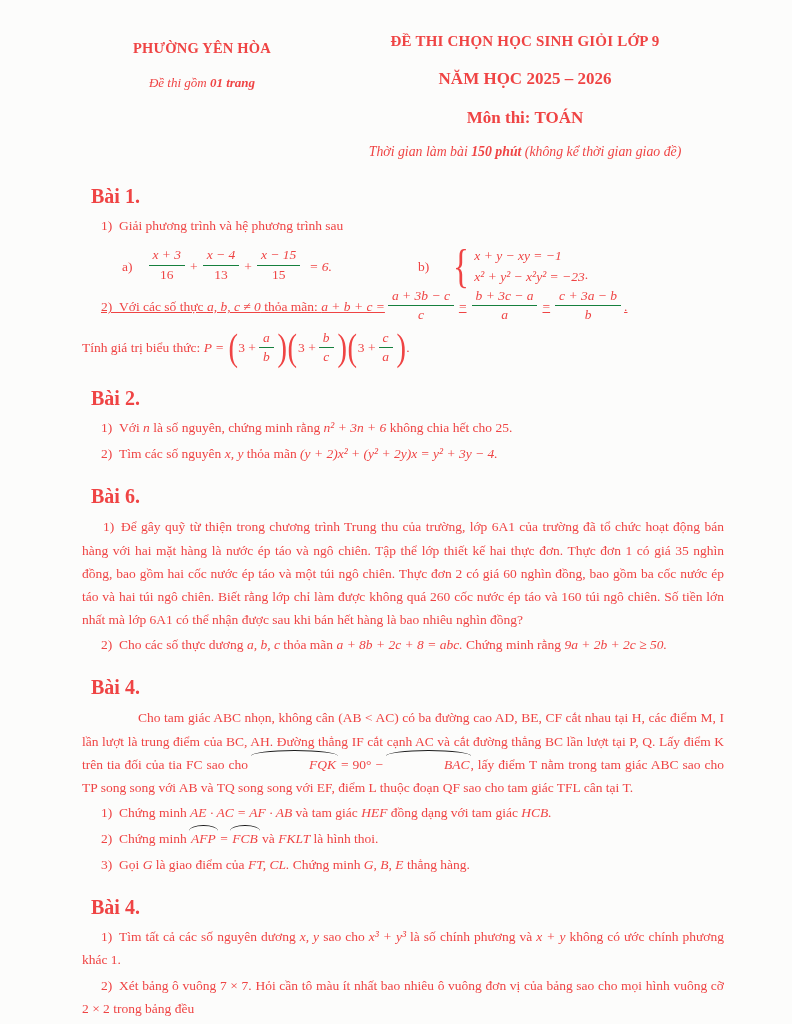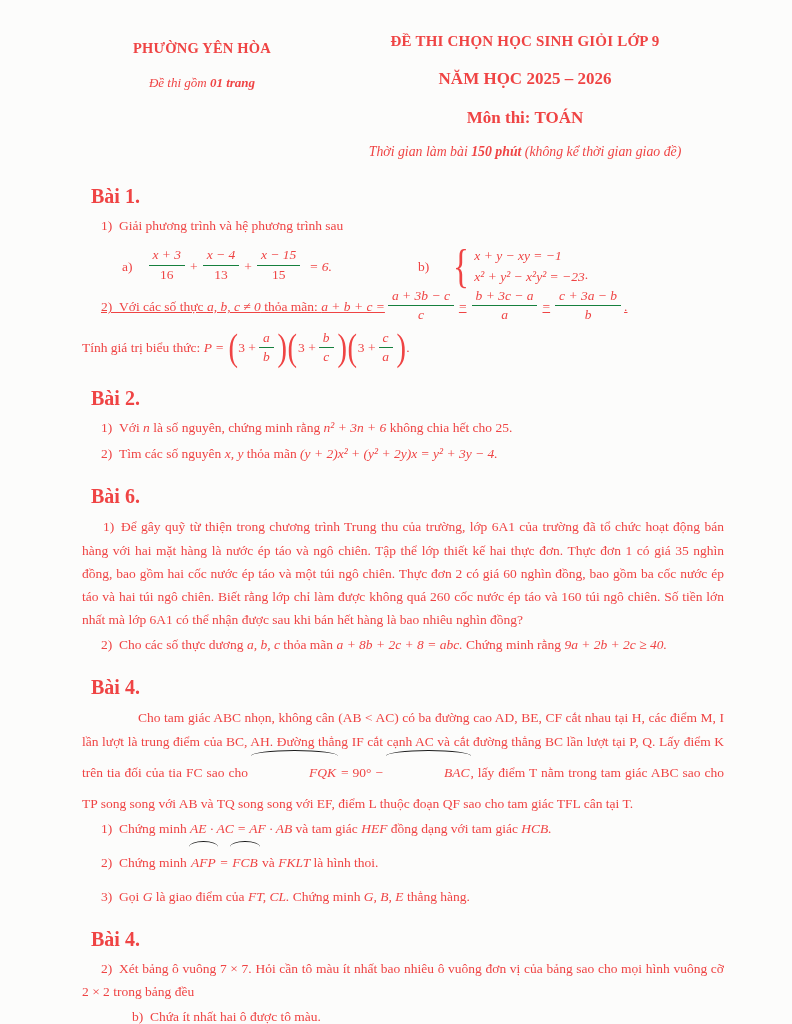--- a/index.html
+++ b/index.html
@@ -41,21 +41,21 @@
   .lbl{margin-right:13px;}
   .rhs{margin-left:6px;}
   .eq-b{display:flex;align-items:center;margin-left:86px;}
   .brace{font-size:46px;font-weight:normal;line-height:.9;margin:0 2px 0 8px;transform:scaleX(.72);display:inline-block;}
   .sys{display:flex;flex-direction:column;line-height:1.55;}
   .sysdot{align-self:flex-end;position:relative;top:-4px;}
   .i2row{margin:2px 0 0;padding-left:19px;line-height:1.3;text-decoration:underline;}
   .pline{margin:5px 0 0;line-height:1.25;}
   .bp{font-size:38px;line-height:1;display:inline-block;vertical-align:middle;transform:scaleX(.75);position:relative;top:-2px;margin:0 -1px;}
   
-  .arc{position:relative;display:inline-block;padding:8px 1px;}
+  .arc{position:relative;display:inline-block;padding:0 1px;}
   .arc::before{content:"";position:absolute;left:-1px;right:-1px;top:-3px;height:5px;
     border-top:1.3px solid #1c1c1c;border-radius:50% 50% 0 0 / 100% 100% 0 0;}
 </style>
 </head>
 <body>
 
 <div class="page">
 
   <div class="hdr">
     <div class="hdr-left">
@@ -109,31 +109,32 @@
 
   <section>
     <h3 class="bt">Bài 2.</h3>
     <p class="item"><span>1) Với </span><span class="mi">n</span><span> là số nguyên, chứng minh rằng </span><span class="mi">n² + 3n + 6</span><span> không chia hết cho 25.</span></p>
     <p class="item"><span>2) Tìm các số nguyên </span><span class="mi">x, y</span><span> thỏa mãn </span><span class="mi">(y + 2)x² + (y² + 2y)x = y² + 3y − 4.</span></p>
   </section>
 
   <section>
     <h3 class="bt">Bài 6.</h3>
     <p class="para">1) Để gây quỹ từ thiện trong chương trình Trung thu của trường, lớp 6A1 của trường đã tổ chức hoạt động bán hàng với hai mặt hàng là nước ép táo và ngô chiên. Tập thể lớp thiết kế hai thực đơn. Thực đơn 1 có giá 35 nghìn đồng, bao gồm hai cốc nước ép táo và một túi ngô chiên. Thực đơn 2 có giá 60 nghìn đồng, bao gồm ba cốc nước ép táo và hai túi ngô chiên. Biết rằng lớp chỉ làm được không quá 260 cốc nước ép táo và 160 túi ngô chiên. Số tiền lớn nhất mà lớp 6A1 có thể nhận được sau khi bán hết hàng là bao nhiêu nghìn đồng?</p>
-    <p class="item"><span>2) Cho các số thực dương </span><span class="mi">a, b, c</span><span> thỏa mãn </span><span class="mi">a + 8b + 2c + 8 = abc.</span><span> Chứng minh rằng </span><span class="mi">9a + 2b + 2c ≥ 40.</span></p>
+    <p class="item"><span>2) Cho các số thực dương </span><span class="mi">a, b, c</span><span> thỏa mãn </span><span class="mi">a + 8b + 2c + 8 = abc.</span><span> Chứng minh rằng </span><span class="mi">9a + 2b + 2c ≥ 50.</span></p>
   </section>
 
   <section>
     <h3 class="bt">Bài 4.</h3>
     <p class="para para4"><span>Cho tam giác ABC nhọn, không cân (AB &lt; AC) có ba đường cao AD, BE, CF cắt nhau tại H, các điểm M, I lần lượt là trung điểm của BC, AH. Đường thẳng IF cắt cạnh AC và cắt đường thẳng BC lần lượt tại P, Q. Lấy điểm K trên tia đối của tia FC sao cho </span><span class="mi arc">FQK</span><span> = 90° − </span><span class="mi arc">BAC</span><span>, lấy điểm T nằm trong tam giác ABC sao cho TP song song với AB và TQ song song với EF, điểm L thuộc đoạn QF sao cho tam giác TFL cân tại T.</span></p>
     <p class="item"><span>1) Chứng minh </span><span class="mi">AE · AC = AF · AB</span><span> và tam giác </span><span class="mi">HEF</span><span> đồng dạng với tam giác </span><span class="mi">HCB.</span></p>
     <p class="item"><span>2) Chứng minh </span><span class="mi arc">AFP</span><span> = </span><span class="mi arc">FCB</span><span> và </span><span class="mi">FKLT</span><span> là hình thoi.</span></p>
     <p class="item"><span>3) Gọi </span><span class="mi">G</span><span> là giao điểm của </span><span class="mi">FT, CL.</span><span> Chứng minh </span><span class="mi">G, B, E</span><span> thẳng hàng.</span></p>
   </section>
 
   <section>
     <h3 class="bt">Bài 4.</h3>
+    <p class="item wrap"><span>1) Tìm tất cả các số nguyên dương </span><span class="mi">x, y</span><span> sao cho </span><span class="mi">x³ + y³</span><span> là số chính phương và </span><span class="mi">x + y</span><span> không có ước chính phương khác 1.</span></p>
     <p class="item wrap"><span>2) Xét bảng ô vuông </span><span>7 × 7.</span><span> Hỏi cần tô màu ít nhất bao nhiêu ô vuông đơn vị của bảng sao cho mọi hình vuông cỡ </span><span>2 × 2</span><span> trong bảng đều</span></p>
     <p class="sub">b) Chứa ít nhất hai ô được tô màu.</p>
     <p class="sub">a) Chứa ít nhất một ô được tô màu.</p>
   </section>
 
 </div>
 
 </body></html>

